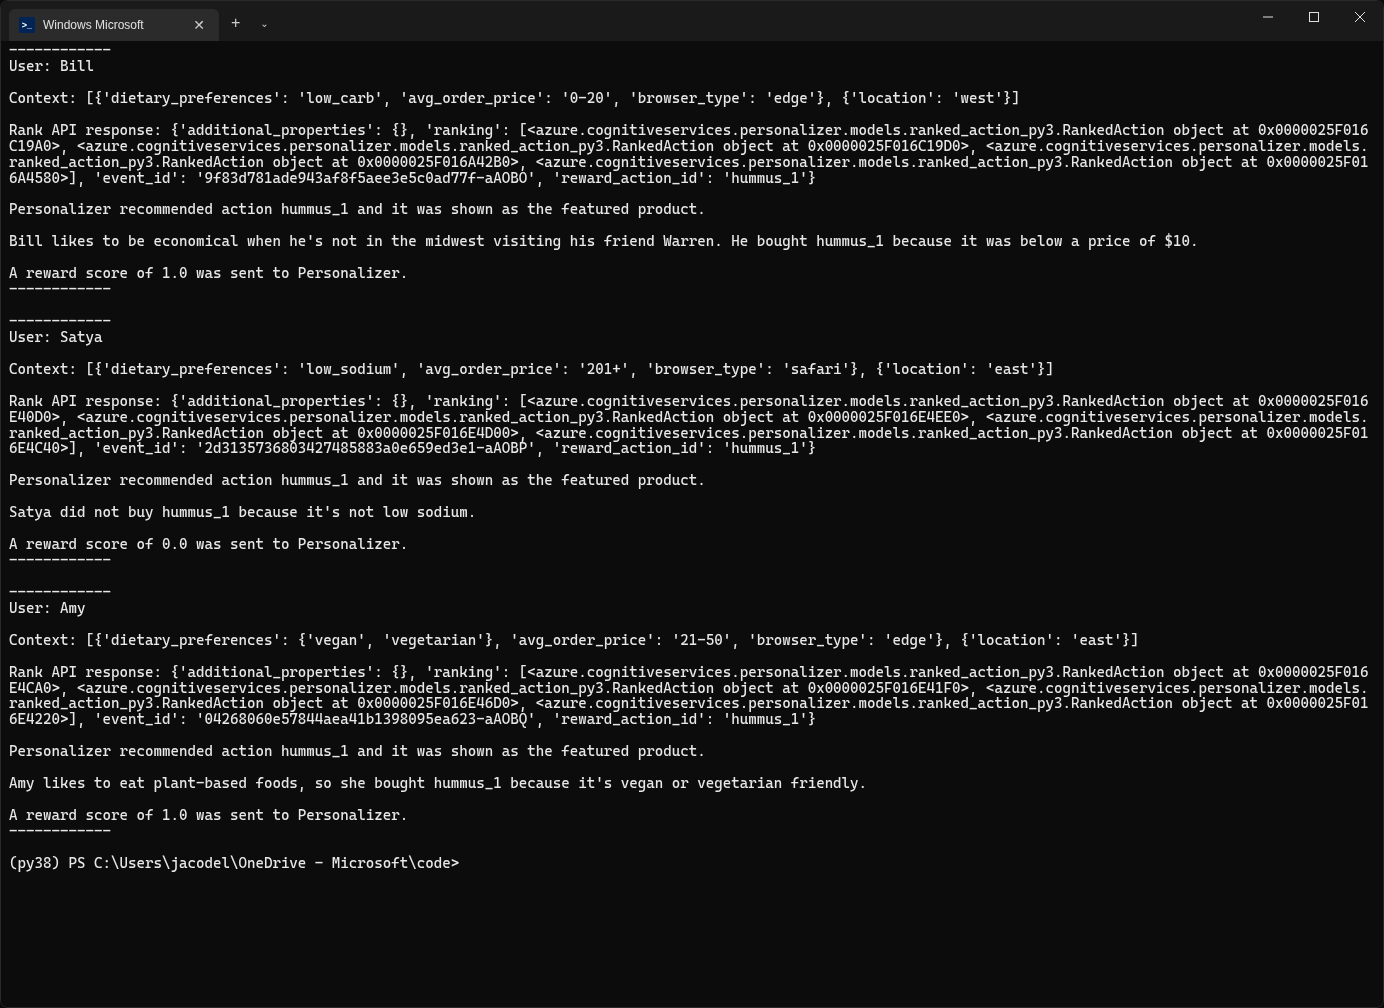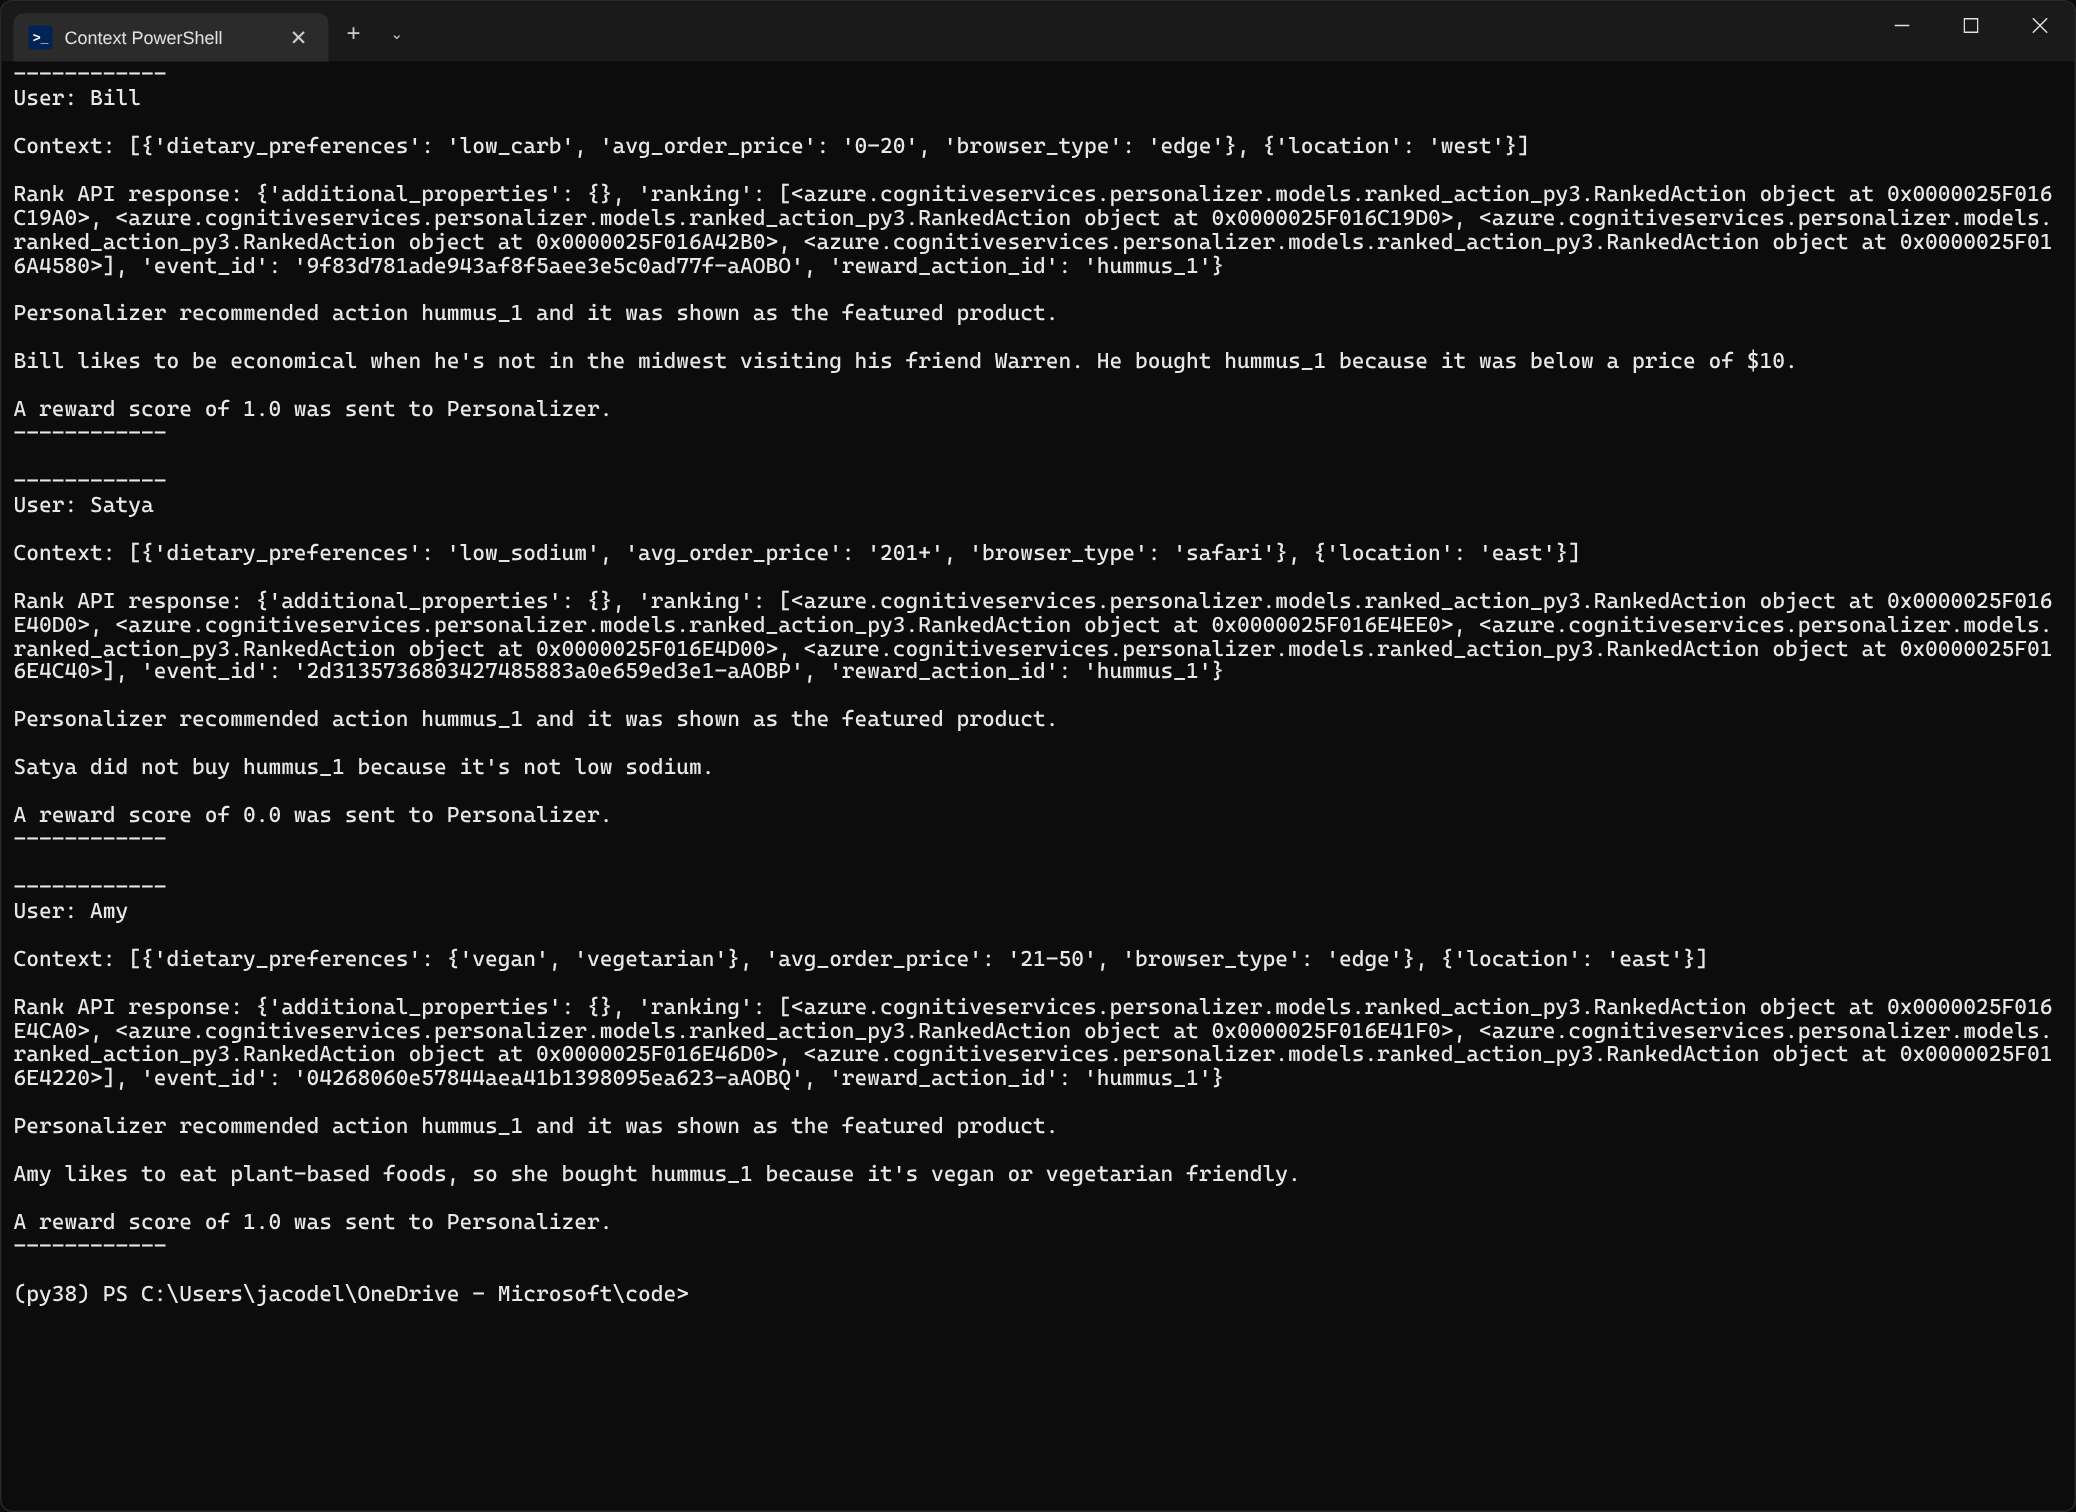--- a/index.html
+++ b/index.html
@@ -120,21 +120,21 @@
       50% { opacity: 0; }
     }
   </style>
 </head>
 <body>
 
 <div class="titlebar">
   <div class="tabs-section">
     <div class="tab">
       <div class="tab-icon">&gt;_</div>
-      <span class="tab-title">Context PowerShell</span>
+      <span class="tab-title">Windows Microsoft</span>
       <span class="tab-close">✕</span>
     </div>
     <span class="new-tab">+</span>
     <span class="tab-dropdown">⌄</span>
   </div>
   <div class="window-controls">
     <div class="window-control">
       <svg viewBox="0 0 10 10">
           <line x1="0" y1="5" x2="10" y2="5"></line>
         </svg>

